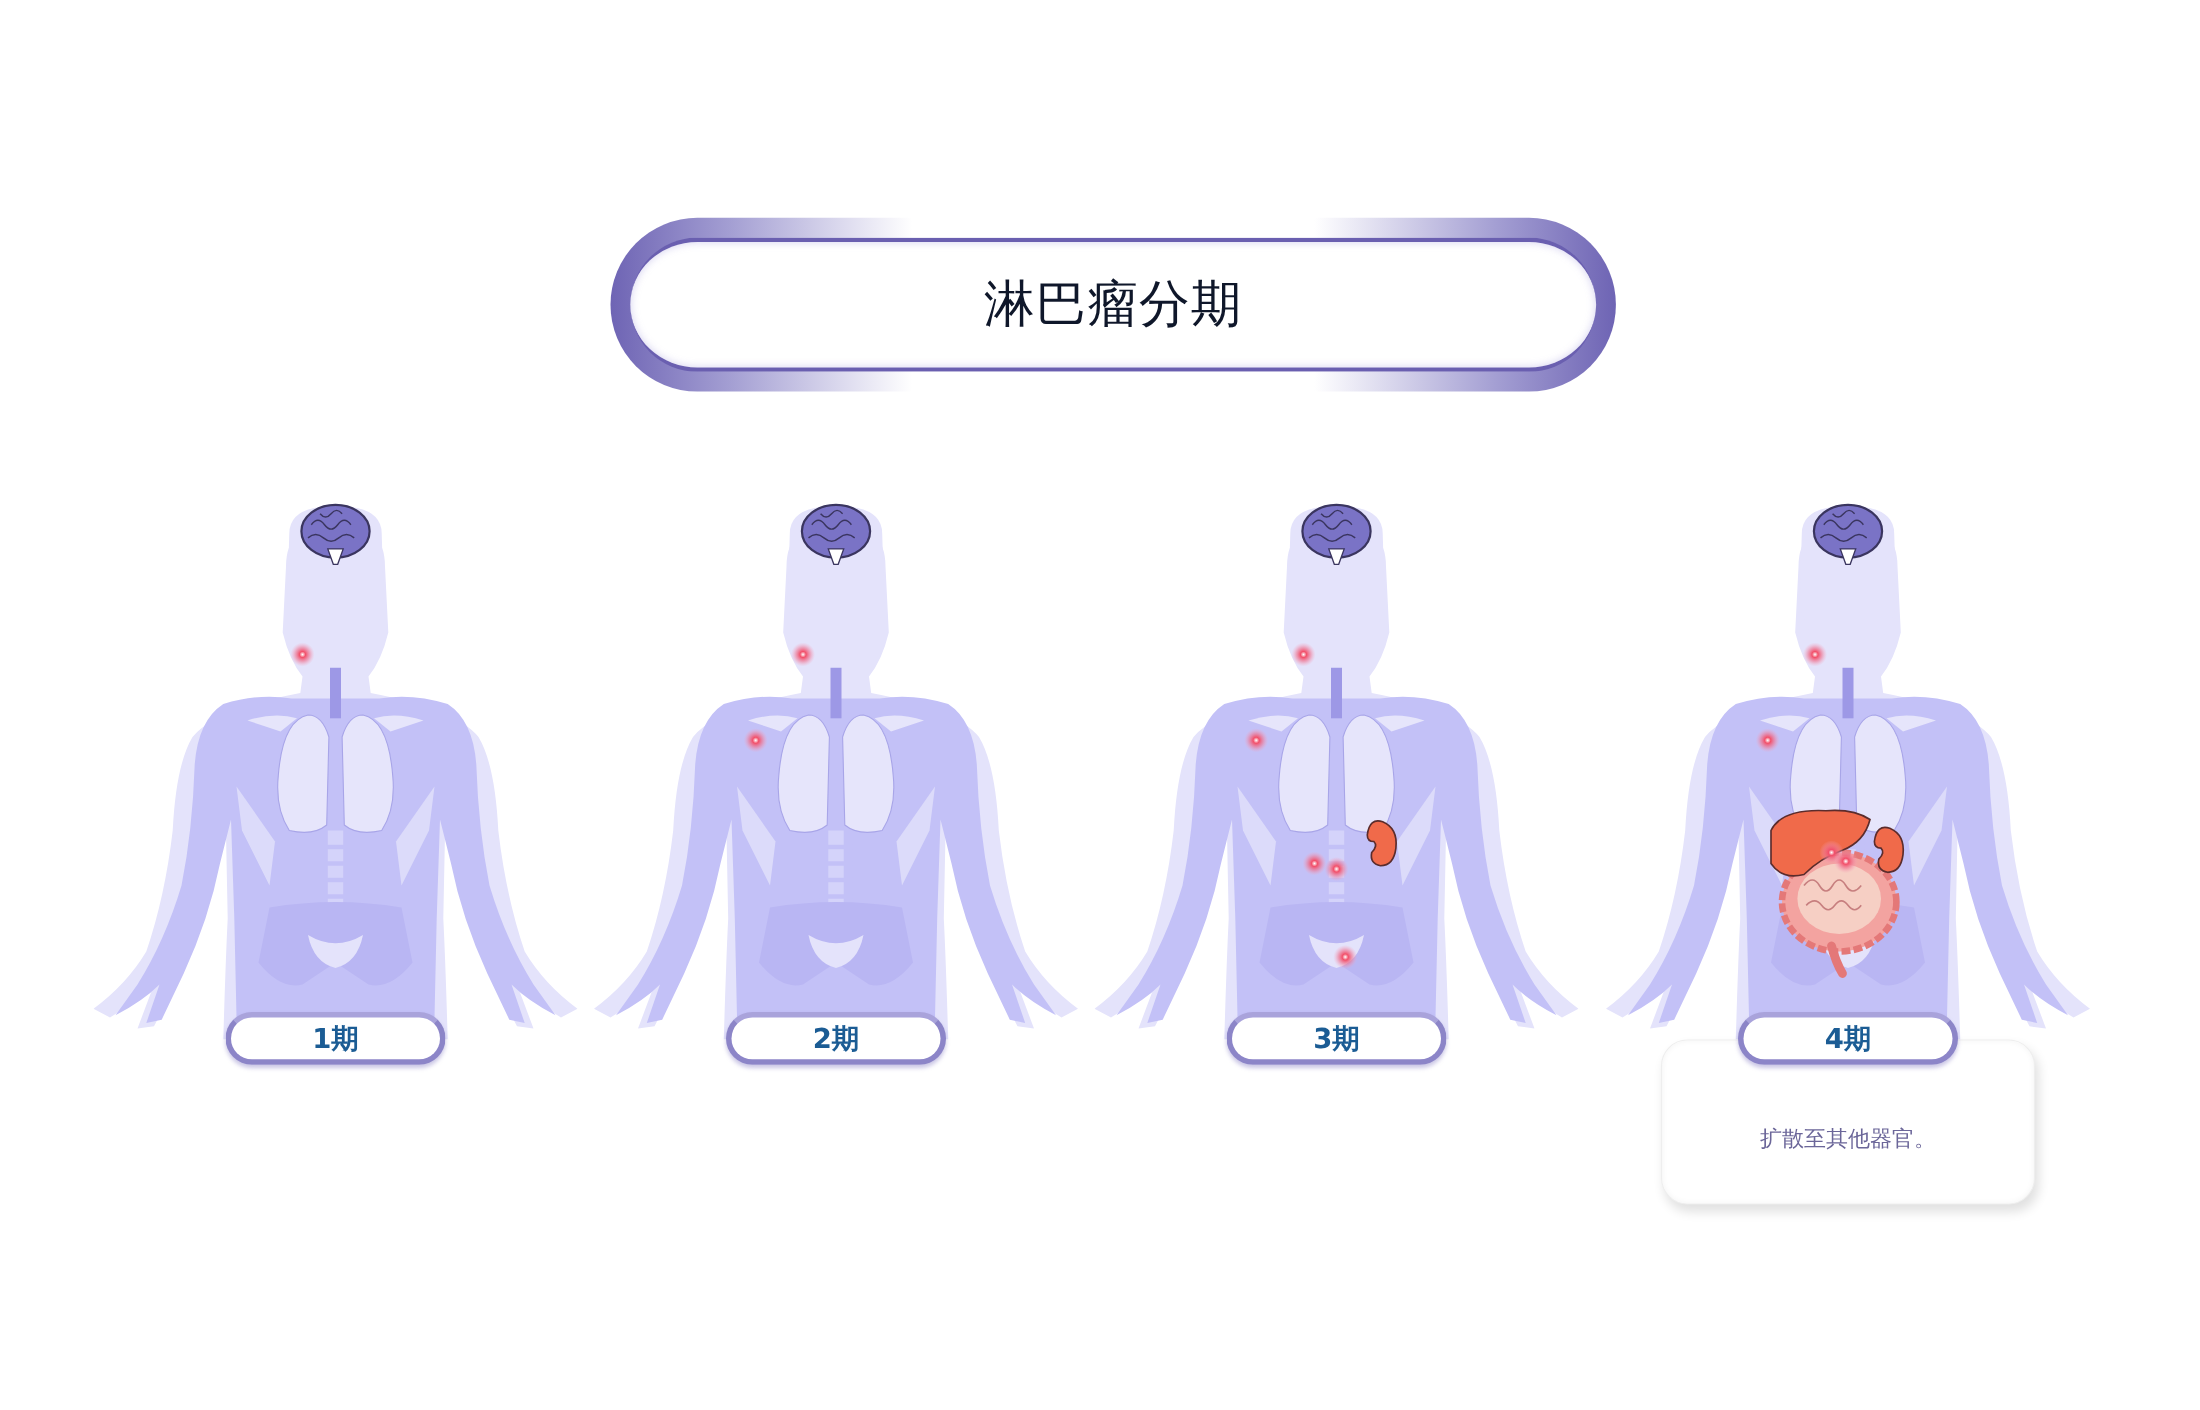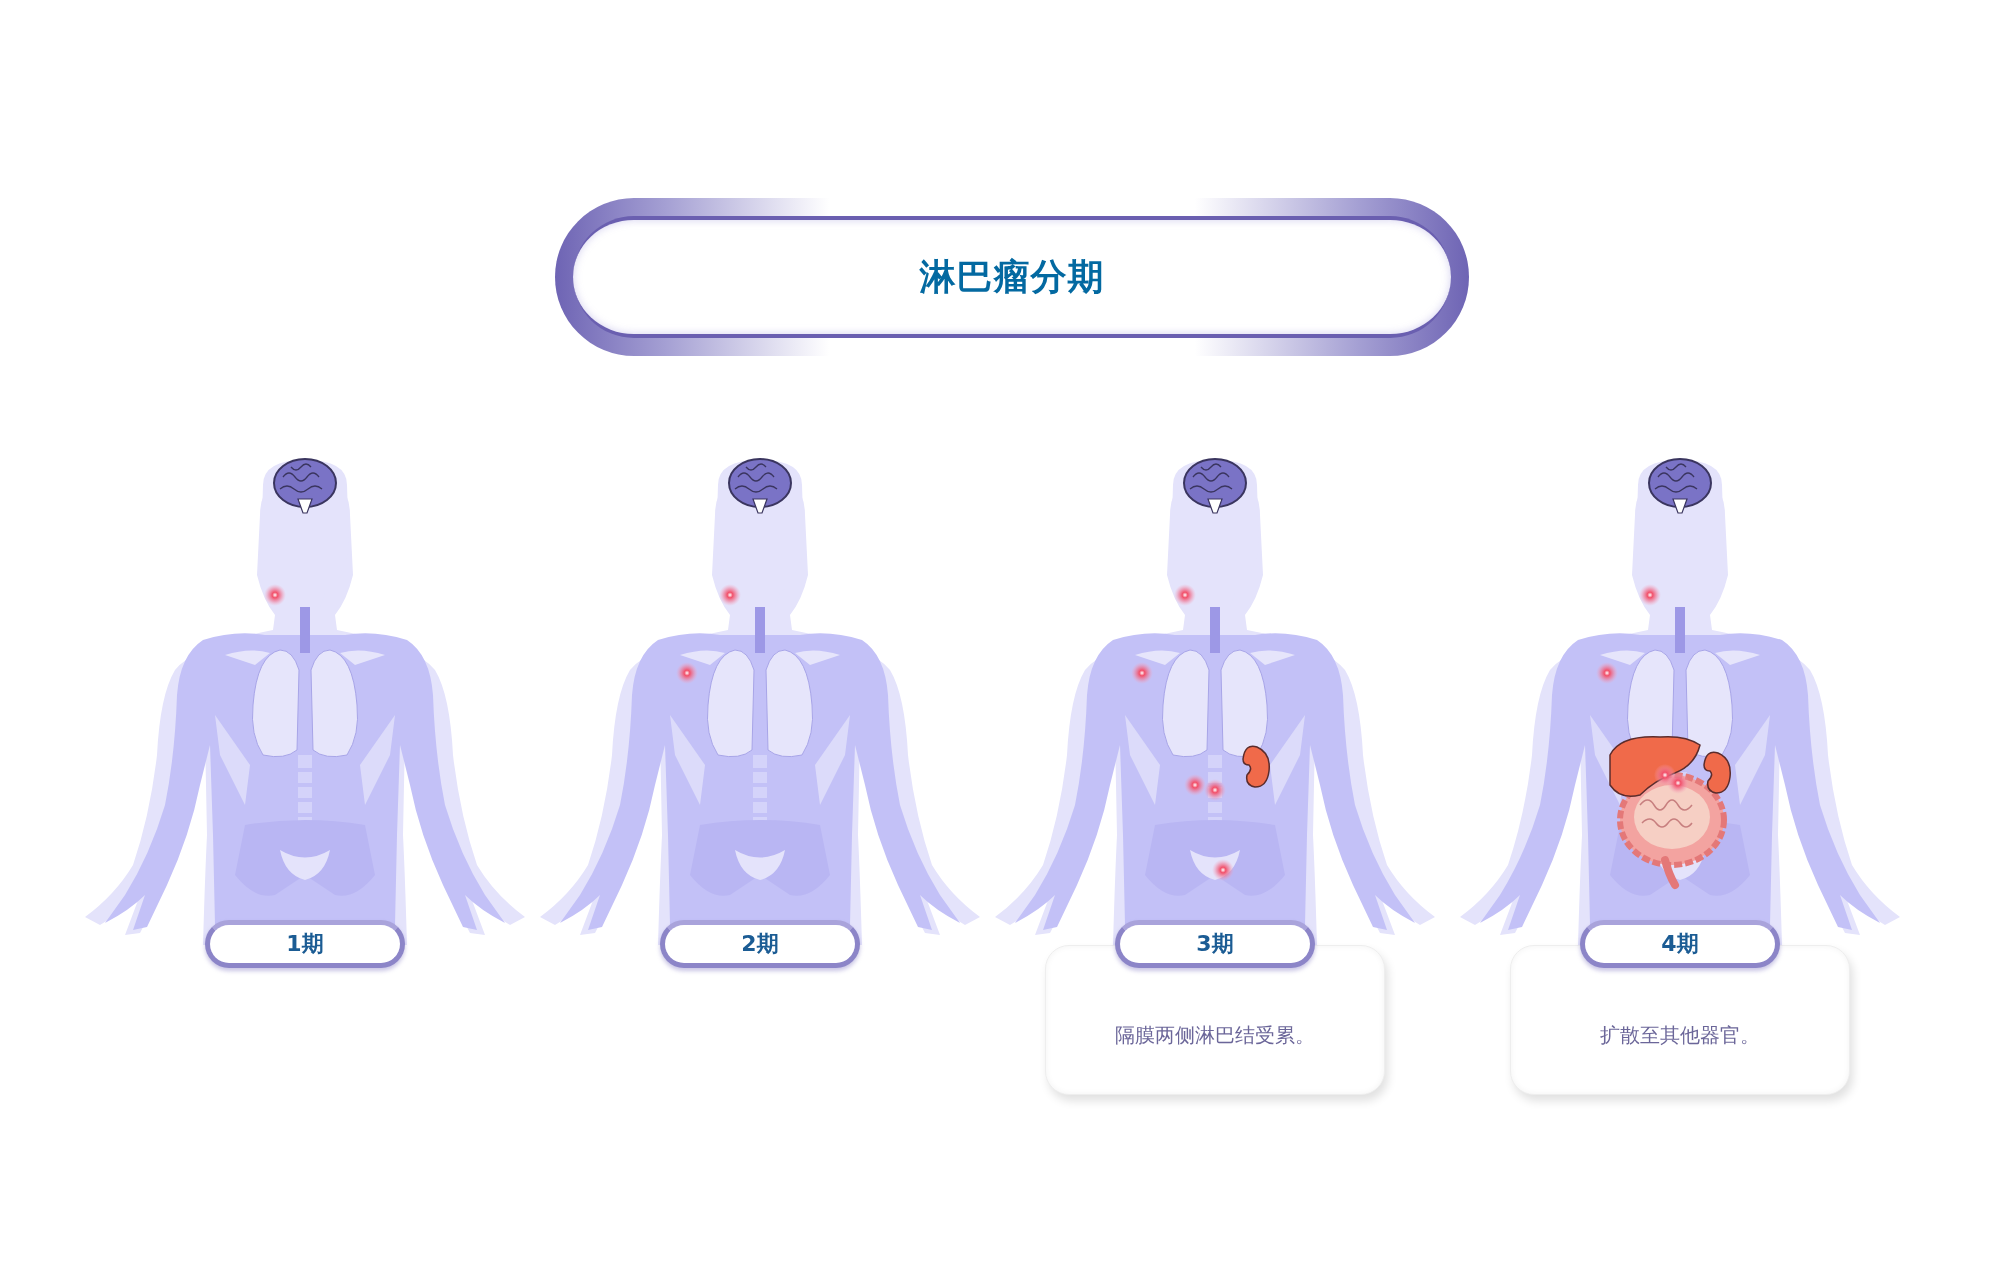--- a/index.html
+++ b/index.html
@@ -39,23 +39,23 @@
     border-radius: 62px;
     background: #ffffff;
     border-top: 4px solid #6a5fb0;
     border-bottom: 4px solid #6a5fb0;
     box-shadow: inset 0 0 8px rgba(200,196,235,0.8);
     display: flex;
     align-items: center;
     justify-content: center;
   }
   .title-text {
-    font-size: 36px;
-    font-weight: bold;
-    color: #0369a1;
+    font-size: 46px;
+    font-weight: normal;
+    color: #0f172a;
     letter-spacing: 1px;
   }
 
   
   .stage {
     position: absolute;
     top: 455px;
     width: 440px;
     height: 640px;
   }
@@ -98,21 +98,21 @@
     box-sizing: border-box;
     border: 5px solid #8c85c8;
     border-top-color: #a9a3db;
     background: #ffffff;
     box-shadow: 0 3px 4px rgba(120,110,190,0.4);
     display: flex;
     align-items: center;
     justify-content: center;
   }
   .stage-label {
-    font-size: 22px;
+    font-size: 25px;
     font-weight: bold;
     color: #1b5c94;
   }
 </style>
 </head>
 <body>
 
 <div class="title-pill">
   <div class="title-inner">
     <span class="title-text">淋巴瘤分期</span>
@@ -186,23 +186,20 @@
 <div class="stage" style="left:995px;">
   <svg class="figure-svg" viewBox="0 0 440 490">
     <use href="#bodyBase"></use>
     <circle cx="190" cy="140" r="11" fill="url(#nodeGlow)"></circle>
     <circle cx="147" cy="218" r="11" fill="url(#nodeGlow)"></circle>
     <circle cx="200" cy="330" r="11" fill="url(#nodeGlow)"></circle>
     <circle cx="220" cy="335" r="11" fill="url(#nodeGlow)"></circle>
     <circle cx="228" cy="415" r="11" fill="url(#nodeGlow)"></circle>
     <use href="#kidney" x="248" y="292"></use>
   </svg>
-  <div class="card">
-    <span class="card-text">隔膜两侧淋巴结受累。</span>
-  </div>
   <div class="stage-pill">
     <span class="stage-label">3期</span>
   </div>
 </div>
 
 <div class="stage" style="left:1460px;">
   <svg class="figure-svg" viewBox="0 0 440 490">
     <use href="#bodyBase"></use>
     <circle cx="190" cy="140" r="11" fill="url(#nodeGlow)"></circle>
     <circle cx="147" cy="218" r="11" fill="url(#nodeGlow)"></circle>

